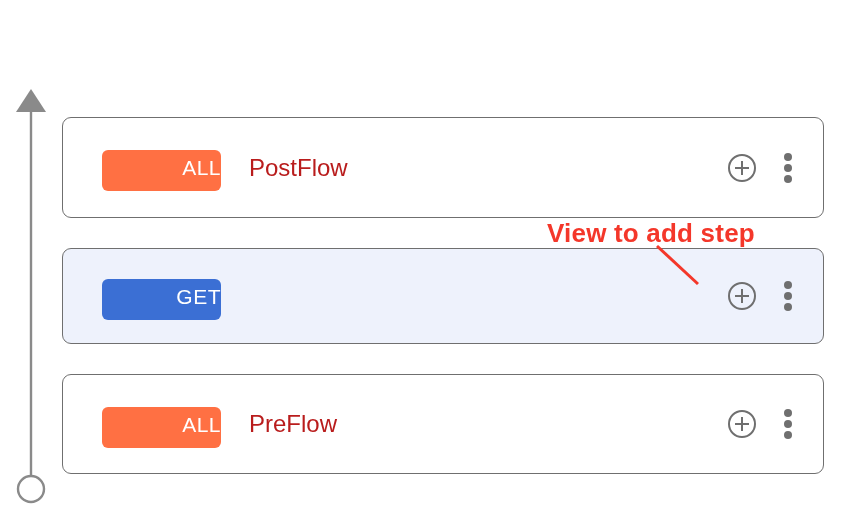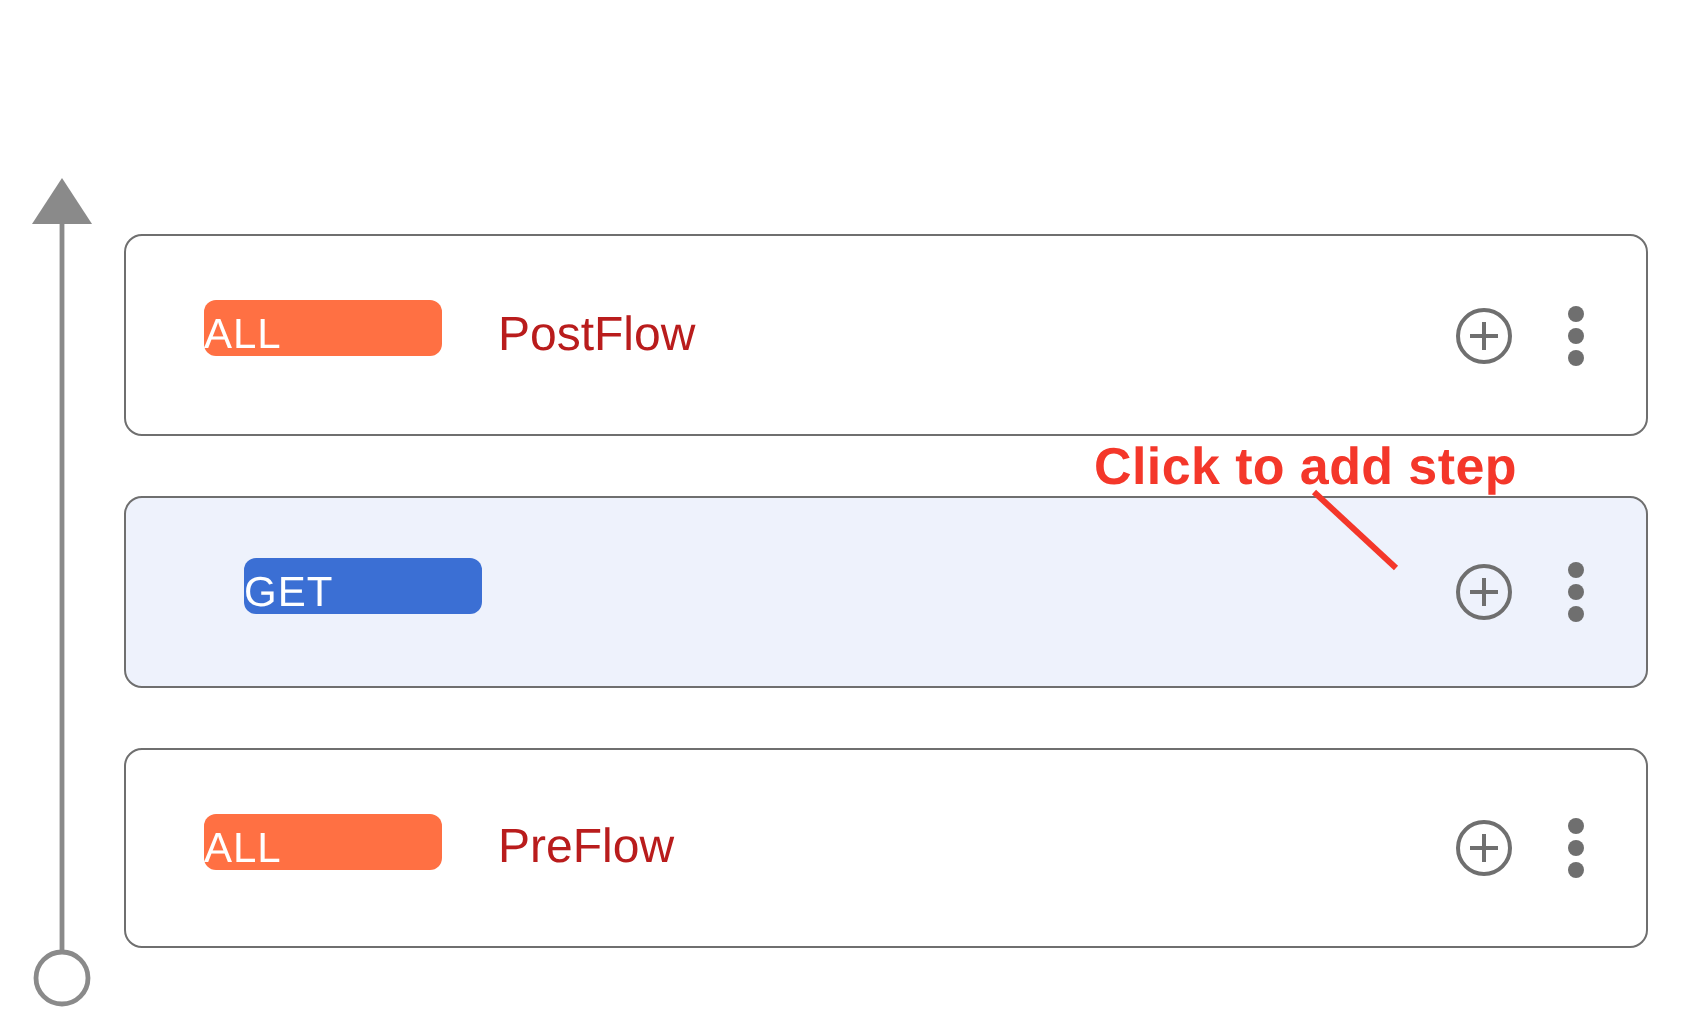--- a/index.html
+++ b/index.html
@@ -58,26 +58,26 @@
     align-items: center;
   }
   .flow-card.card-0 { height: 101px; margin-bottom: 30px; }
   .flow-card.card-1 { height: 96px;  margin-bottom: 30px; background: #eef2fc; }
   .flow-card.card-2 { height: 100px; }
 
   .method-badge {
     position: absolute;
     left: 39px;
     width: 119px;
-    height: 28px;
+    height: 41px;
     border-radius: 6px;
     color: #ffffff;
     font-size: 21px;
     line-height: 36px;
-    text-align: left;
+    text-align: right;
     letter-spacing: 0.5px;
     font-weight: 400;
     user-select: none;
   }
   .badge-all { background: #ff7043; }
   .badge-get { background: #3b6fd4; }
 
   .flow-label {
     position: absolute;
     left: 186px;
@@ -153,21 +153,21 @@
         </svg>
         <svg class="kebab-icon" viewBox="0 0 18 30">
           <circle cx="9" cy="4" r="4" fill="#6f6f6f"></circle>
           <circle cx="9" cy="15" r="4" fill="#6f6f6f"></circle>
           <circle cx="9" cy="26" r="4" fill="#6f6f6f"></circle>
         </svg>
       </span>
     </div>
 
     <div class="flow-card card-1">
-      <span class="method-badge badge-get" style="top:30px;margin-left:20px;">GET</span>
+      <span class="method-badge badge-get" style="top:30px;">GET</span>
       <span class="row-actions">
         <svg class="add-step-icon" viewBox="0 0 30 30">
           <circle cx="15" cy="15" r="13" fill="none" stroke="#6f6f6f" stroke-width="2"></circle>
           <line x1="15" y1="8" x2="15" y2="22" stroke="#6f6f6f" stroke-width="2"></line>
           <line x1="8" y1="15" x2="22" y2="15" stroke="#6f6f6f" stroke-width="2"></line>
         </svg>
         <svg class="kebab-icon" viewBox="0 0 18 30">
           <circle cx="9" cy="4" r="4" fill="#6f6f6f"></circle>
           <circle cx="9" cy="15" r="4" fill="#6f6f6f"></circle>
           <circle cx="9" cy="26" r="4" fill="#6f6f6f"></circle>
@@ -187,18 +187,18 @@
         <svg class="kebab-icon" viewBox="0 0 18 30">
           <circle cx="9" cy="4" r="4" fill="#6f6f6f"></circle>
           <circle cx="9" cy="15" r="4" fill="#6f6f6f"></circle>
           <circle cx="9" cy="26" r="4" fill="#6f6f6f"></circle>
         </svg>
       </span>
     </div>
 
   </div>
 
-  <div id="annotation-text">Click to add step</div>
+  <div id="annotation-text">View to add step</div>
   <svg id="annotation-arrow" viewBox="0 0 80 60">
     <line x1="17" y1="8" x2="58" y2="46" stroke="#f4372a" stroke-width="3"></line>
   </svg>
 
 </div>
 
 </body></html>

